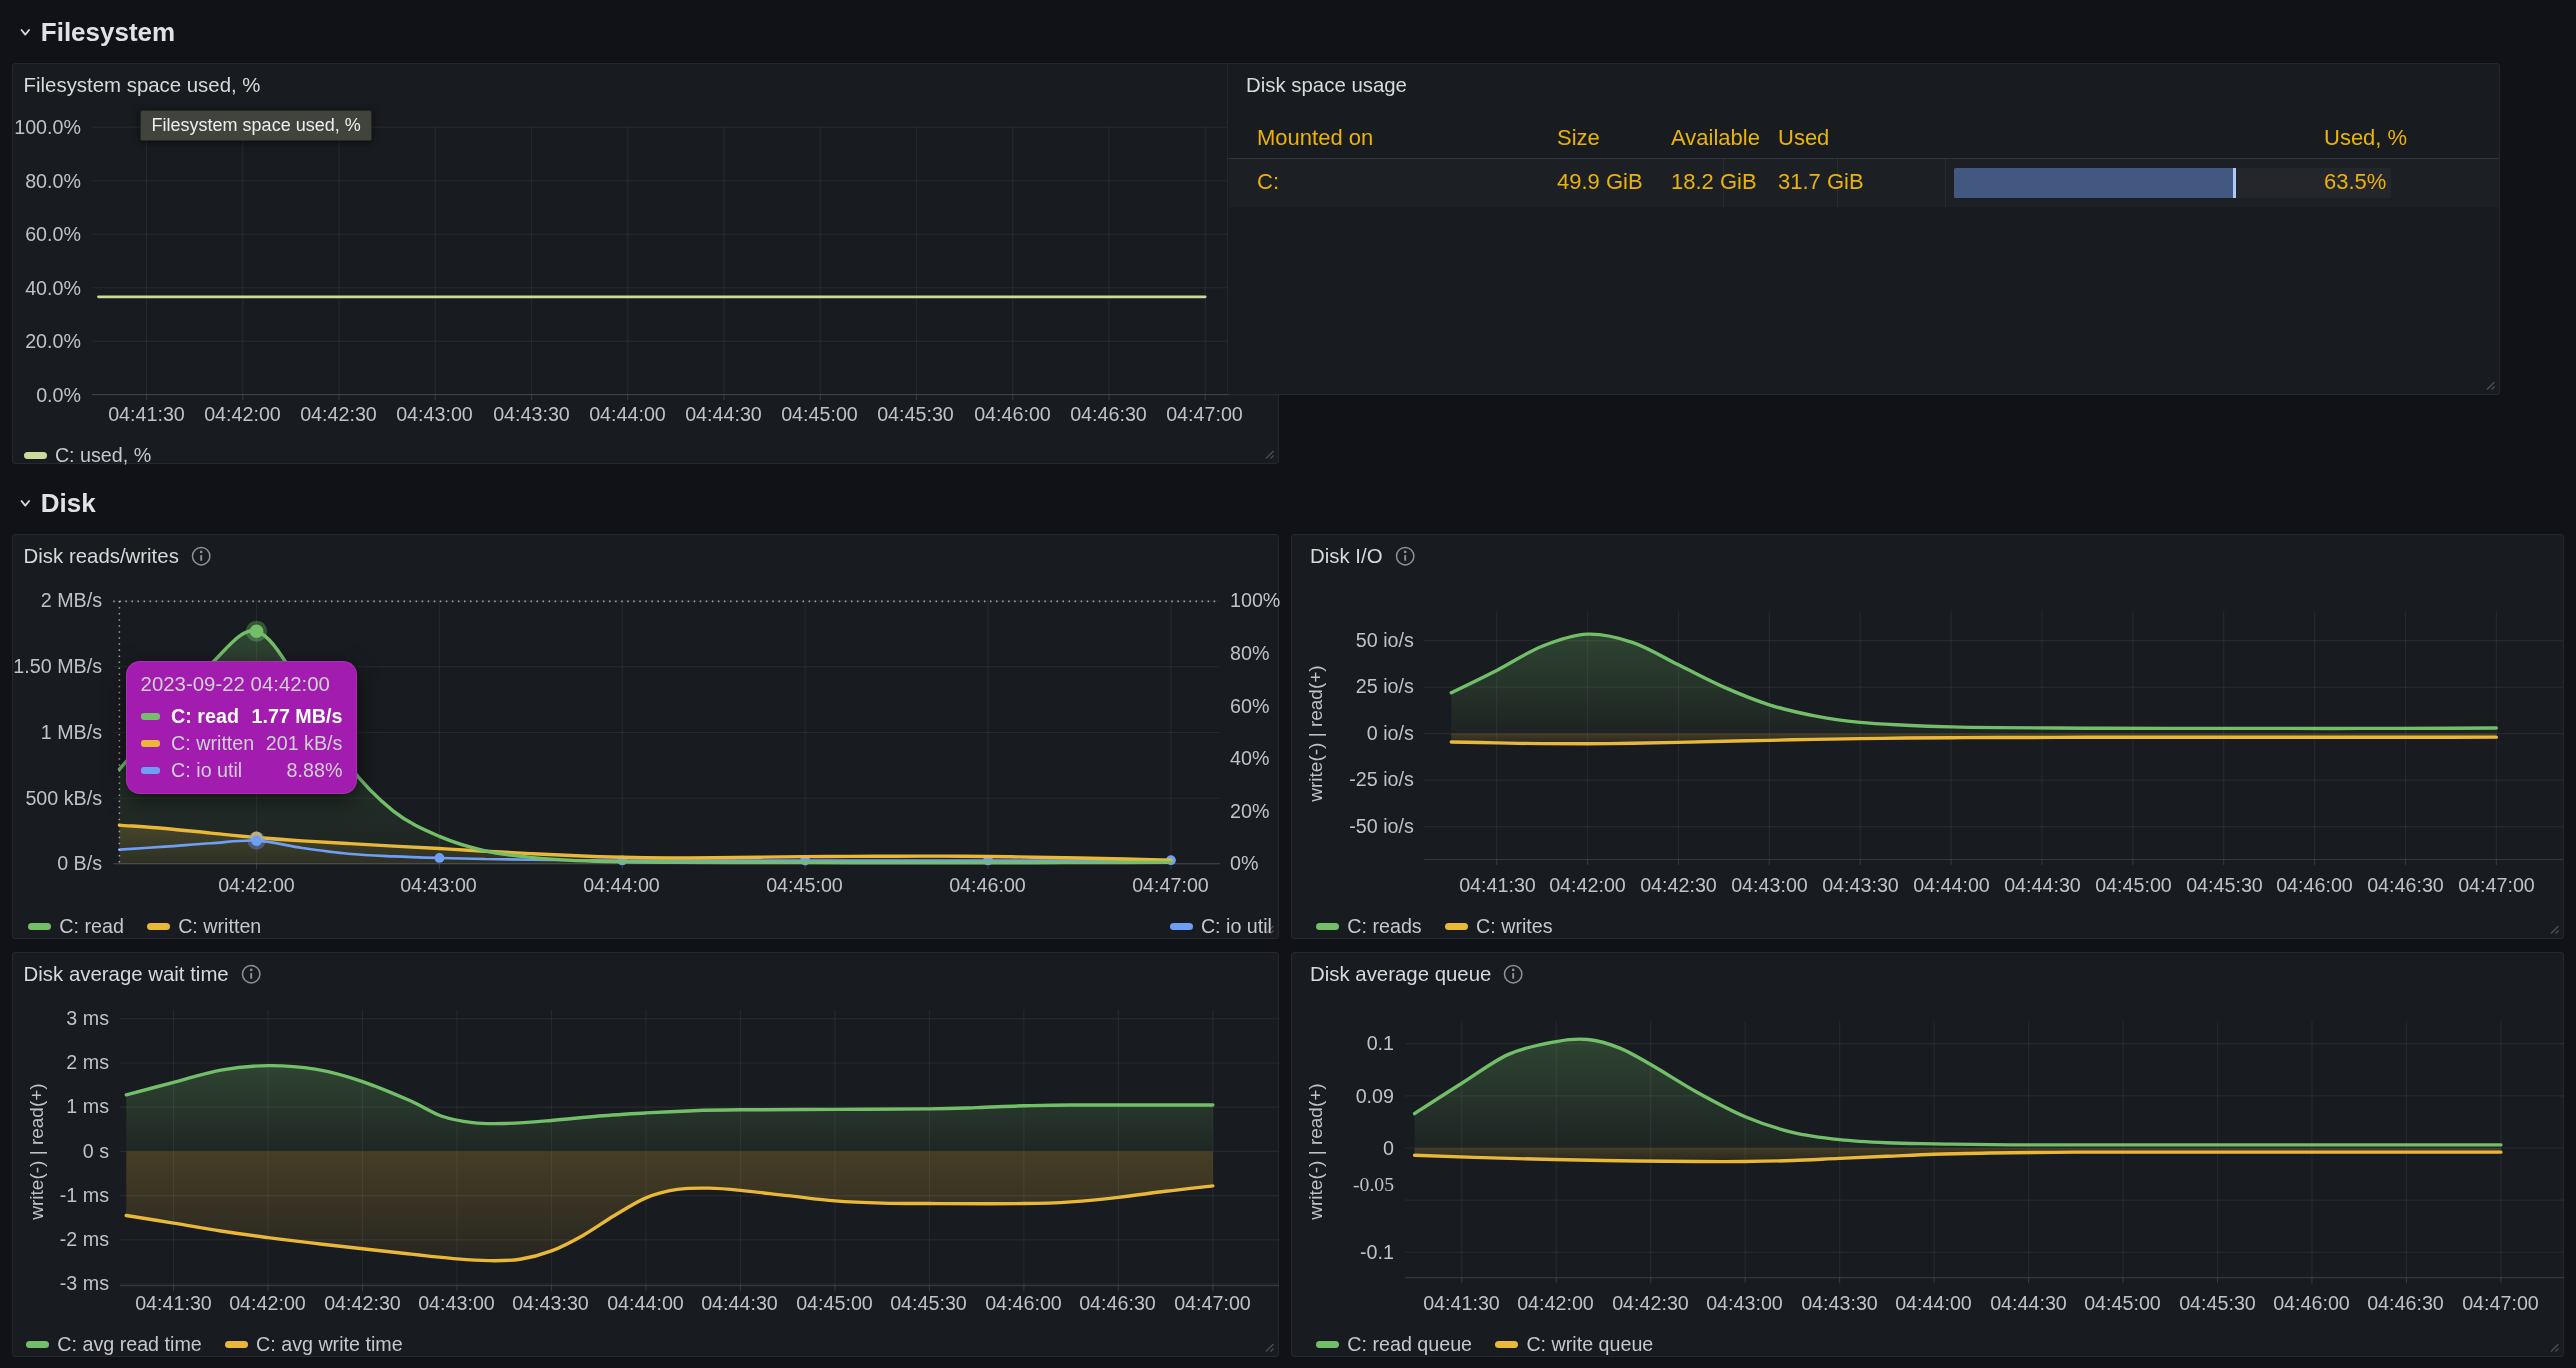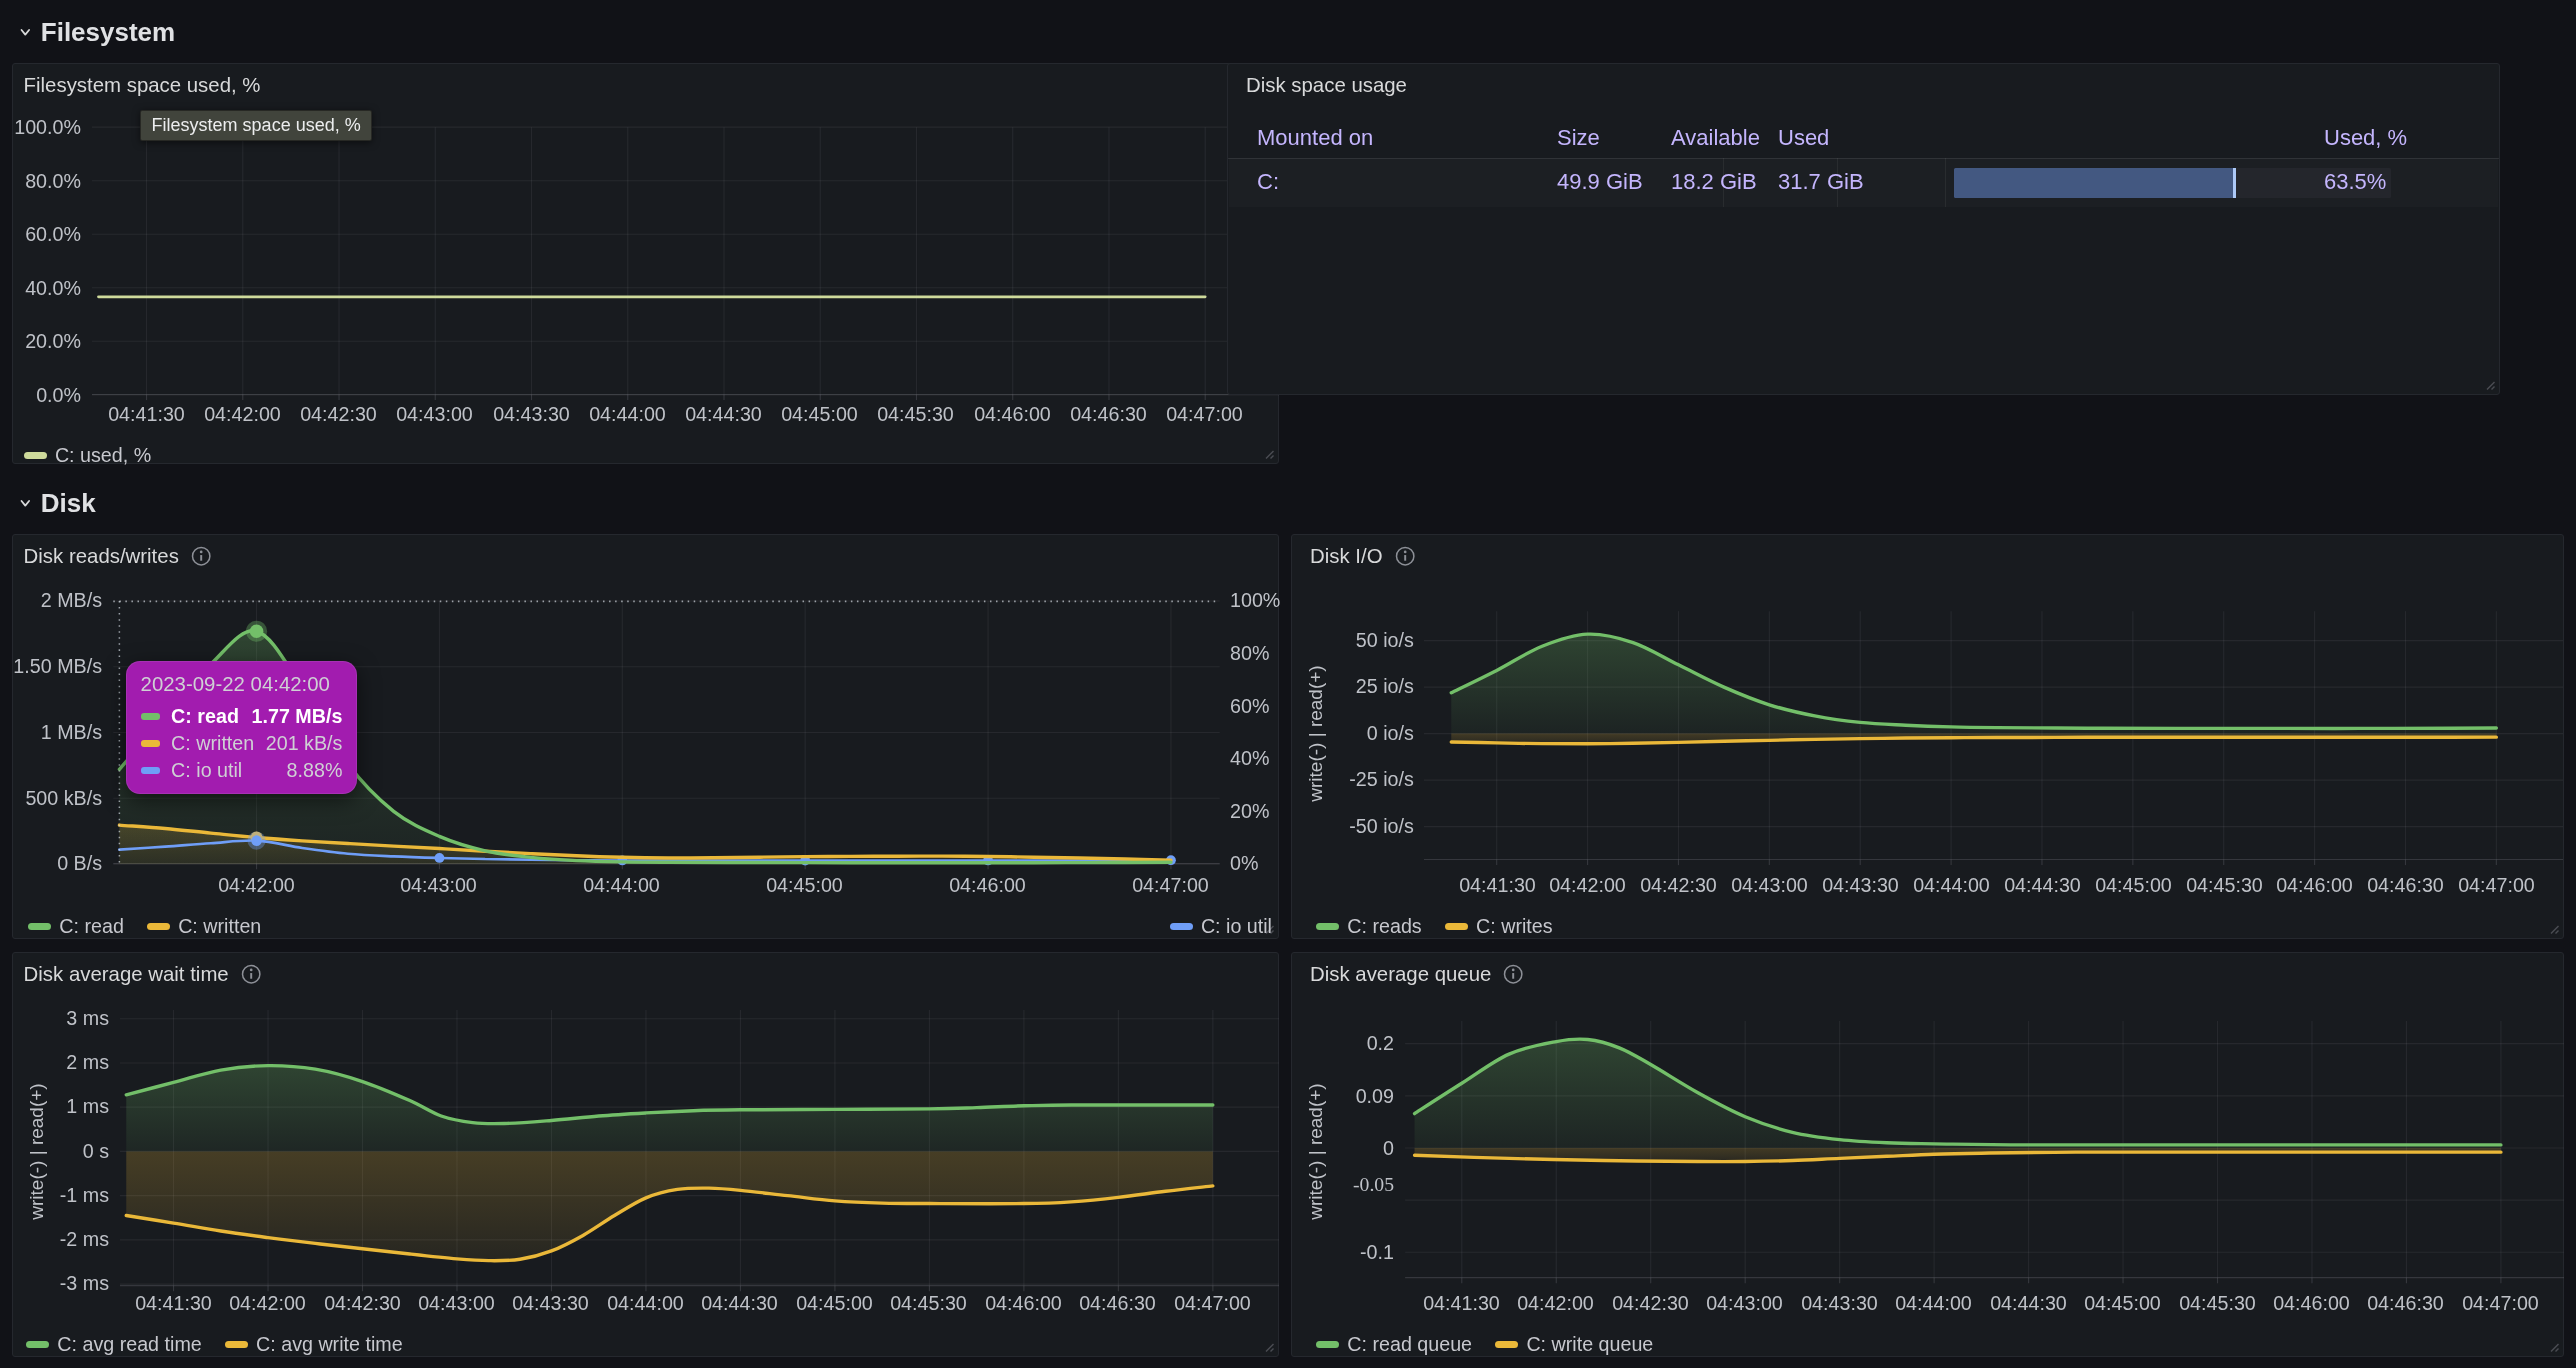--- a/index.html
+++ b/index.html
@@ -23,21 +23,21 @@
   .kebab{position:absolute;top:6.8px;right:6.8px;width:30px;height:30px;border:none;border-radius:3px;background:rgba(204,204,220,0.08);color:#D8D9DA;font-size:23px;line-height:30px;text-align:center;cursor:pointer;padding:0;}
   .hover-tip{position:absolute;left:127px;top:46px;height:29px;line-height:29px;padding:0 10.6px;background:#41443C;border:0.8px solid rgba(0,0,0,0.4);border-radius:2.3px;font-size:18px;color:#ECEDEE;box-shadow:0 1.5px 7.6px rgba(0,0,0,0.5);white-space:nowrap;z-index:5;}
   .big-tooltip{position:absolute;left:113px;top:126px;width:231px;background:#a21caf;border:0.8px solid rgba(204,204,220,0.12);border-radius:14px;box-shadow:0 6px 21px rgba(0,0,0,0.55);padding:10.6px 13.6px 9px 13.6px;z-index:6;box-sizing:border-box;}
   .tt-time{font-size:20.4px;color:#CFD0D4;margin-bottom:7.6px;white-space:nowrap;}
   .tt-row{display:grid;grid-template-columns:26px 1fr auto;align-items:center;height:27px;column-gap:4.5px;font-size:19.7px;color:#CFD0D4;}
   .tt-row .swatch{width:19.7px;height:6.8px;border-radius:3px;}
   .tt-row.bold,.tt-row.bold .tt-val{color:#FFFFFF;font-weight:700;}
   .tt-val{text-align:right;}
   .resize{position:absolute;right:3px;bottom:3px;width:15px;height:15px;cursor:nwse-resize;}
   
-  .tcell{position:absolute;font-size:22px;line-height:24px;color:#c4b5fd;white-space:nowrap;}
+  .tcell{position:absolute;font-size:22px;line-height:24px;color:#eab308;white-space:nowrap;}
   .r{}
   .c-mount{left:29px;width:302px;}
   .c-size{left:329px;width:151px;}
   .c-avail{left:443px;width:151px;}
   .c-used{left:550px;width:151px;}
   .c-pct{left:1096px;width:151px;}
   .h-row{top:62px;}
   .d-row{top:106px;}
   .hsep{position:absolute;top:94px;left:0;right:0;height:0.8px;background:rgba(255,255,255,0.09);}
   .row-bg{position:absolute;left:0.8px;right:0.8px;top:94px;height:49px;background:rgba(255,255,255,0.02);}
@@ -542,21 +542,21 @@
       <div class="xtick" style="left: 298px; top: 339px; width: 121px;">04:42:30</div>
       <div class="xtick" style="left: 392px; top: 339px; width: 121px;">04:43:00</div>
       <div class="xtick" style="left: 487px; top: 339px; width: 121px;">04:43:30</div>
       <div class="xtick" style="left: 581px; top: 339px; width: 121px;">04:44:00</div>
       <div class="xtick" style="left: 676px; top: 339px; width: 121px;">04:44:30</div>
       <div class="xtick" style="left: 770px; top: 339px; width: 121px;">04:45:00</div>
       <div class="xtick" style="left: 865px; top: 339px; width: 121px;">04:45:30</div>
       <div class="xtick" style="left: 959px; top: 339px; width: 121px;">04:46:00</div>
       <div class="xtick" style="left: 1053px; top: 339px; width: 121px;">04:46:30</div>
       <div class="xtick" style="left: 1148px; top: 339px; width: 121px;">04:47:00</div>
-      <div class="ytick" style="left: -19px; top: 79px; width: 121px;">0.2</div>
+      <div class="ytick" style="left: -19px; top: 79px; width: 121px;">0.1</div>
       <div class="ytick" style="left: -19px; top: 132px; width: 121px;">0.09</div>
       <div class="ytick" style="left: -19px; top: 184px; width: 121px;">0</div>
       <div class="ytick" style="left: -19px; top: 220px; width: 121px; font-family: Liberation Serif, serif;">-0.05</div>
       <div class="ytick" style="left: -19px; top: 288px; width: 121px;">-0.1</div>
     </div>
 
 </div>
 
 
 </body></html>

